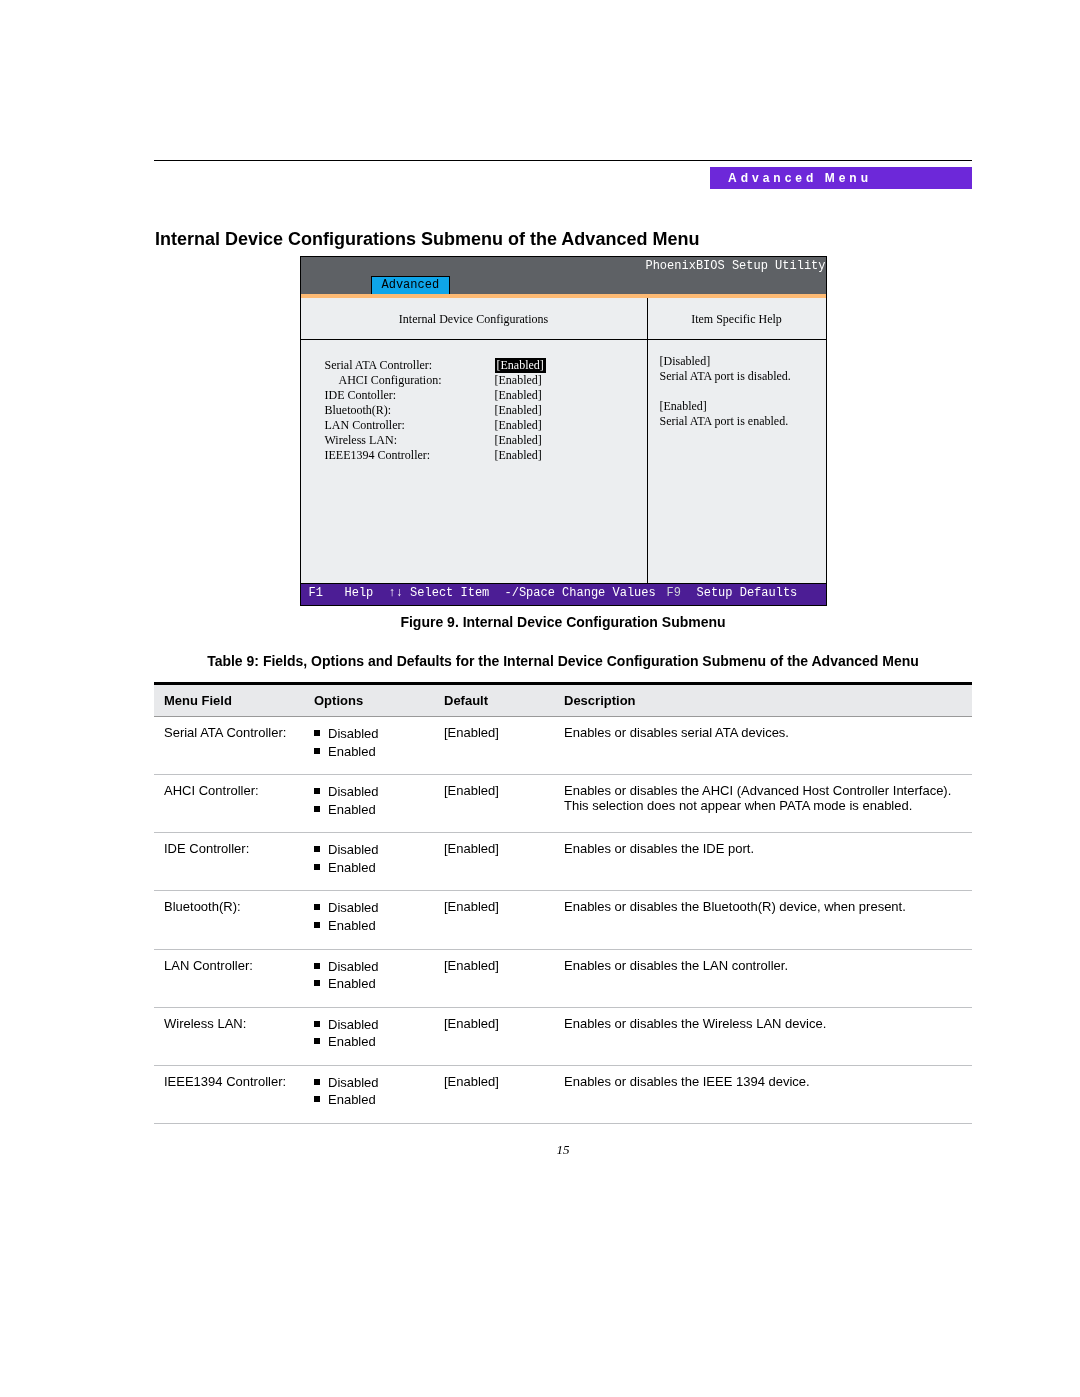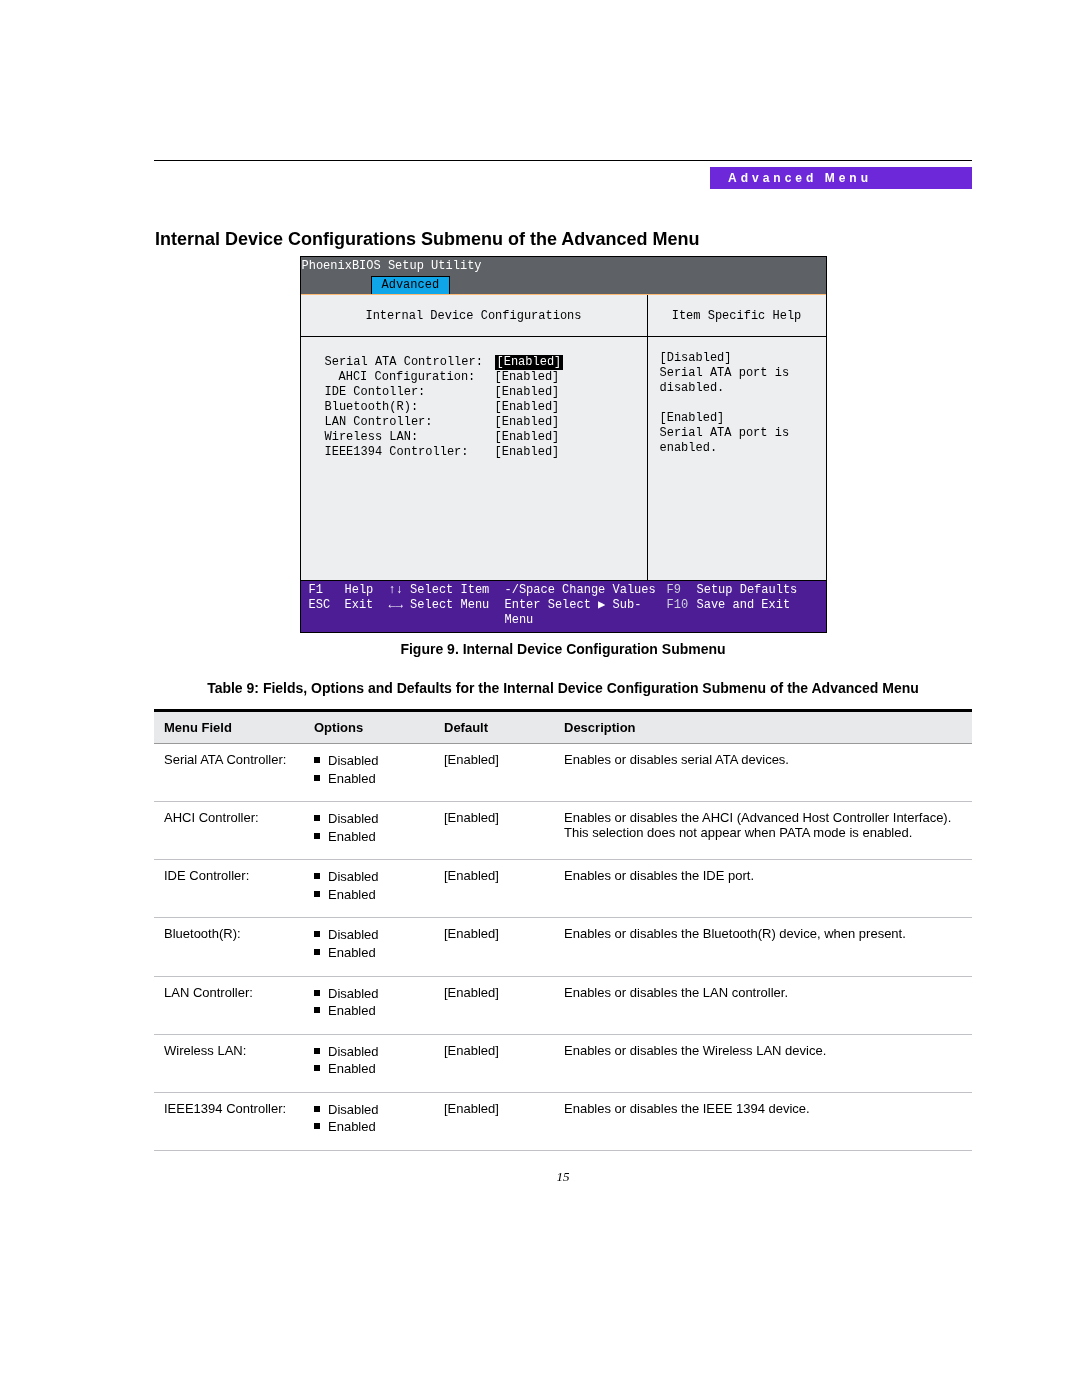--- a/index.html
+++ b/index.html
@@ -47,38 +47,39 @@
   .bios-wrap {
     width: 525px;
     margin: 0 auto 8px auto;
     border: 1px solid #000;
     background: #5e6165;
     font-family: 'Courier New', monospace;
     font-size: 12px;
     line-height: 1.25;
   }
   .bios-title {
-    text-align: left;
+    text-align: right;
     color: #fff;
     padding: 2px 0 2px 1px;
   }
   .bios-tabs {
     display: flex;
     padding-left: 70px;
   }
   .bios-tab {
     background: #0ea5e9;
     color: #000;
     padding: 1px 10px;
     border: 1px solid #000;
     border-bottom: none;
   }
   .bios-body {
     display: flex;
-    border-top: 1px solid #fdba74;
+    border-top: 4px solid #fdba74;
+    font-family: Liberation Serif, serif;
   }
   .bios-left {
     flex: 1 1 auto;
     background: #eceef0;
     border-right: 1px solid #000;
   }
   .bios-right {
     width: 178px;
     background: #eceef0;
   }
@@ -225,28 +226,20 @@
     </div>
     <div class="bios-footer">
       <div class="bios-footer-row">
         <span class="bf-key">F1</span>
         <span class="bf-label">Help</span>
         <span class="bf-arrows">↑↓ Select Item</span>
         <span class="bf-mid">-/Space Change Values</span>
         <span class="bf-fkey">F9</span>
         <span class="bf-action">Setup Defaults</span>
       </div>
-      <div class="bios-footer-row">
-        <span class="bf-key">ESC</span>
-        <span class="bf-label">Exit</span>
-        <span class="bf-arrows">←→ Select Menu</span>
-        <span class="bf-mid">Enter Select ▶ Sub-Menu</span>
-        <span class="bf-fkey">F10</span>
-        <span class="bf-action">Save and Exit</span>
-      </div>
     </div>
   </div>
 
   <div class="caption">Figure 9.   Internal Device Configuration Submenu</div>
 
   <p class="table-title">Table 9: Fields, Options and Defaults for the Internal Device Configuration Submenu of the Advanced Menu</p>
 
   <table class="spec">
     <thead>
       <tr>

